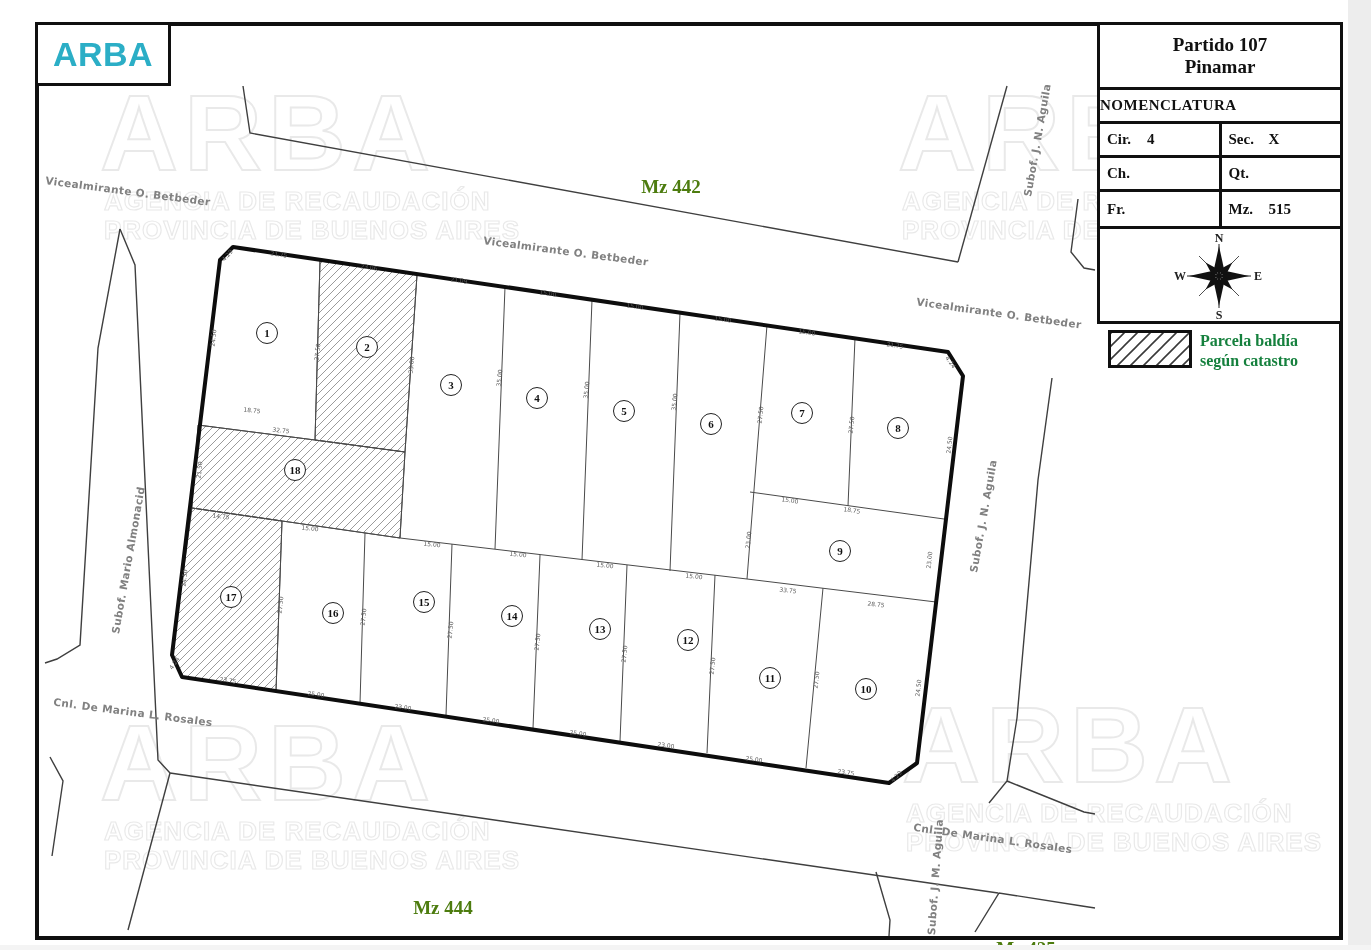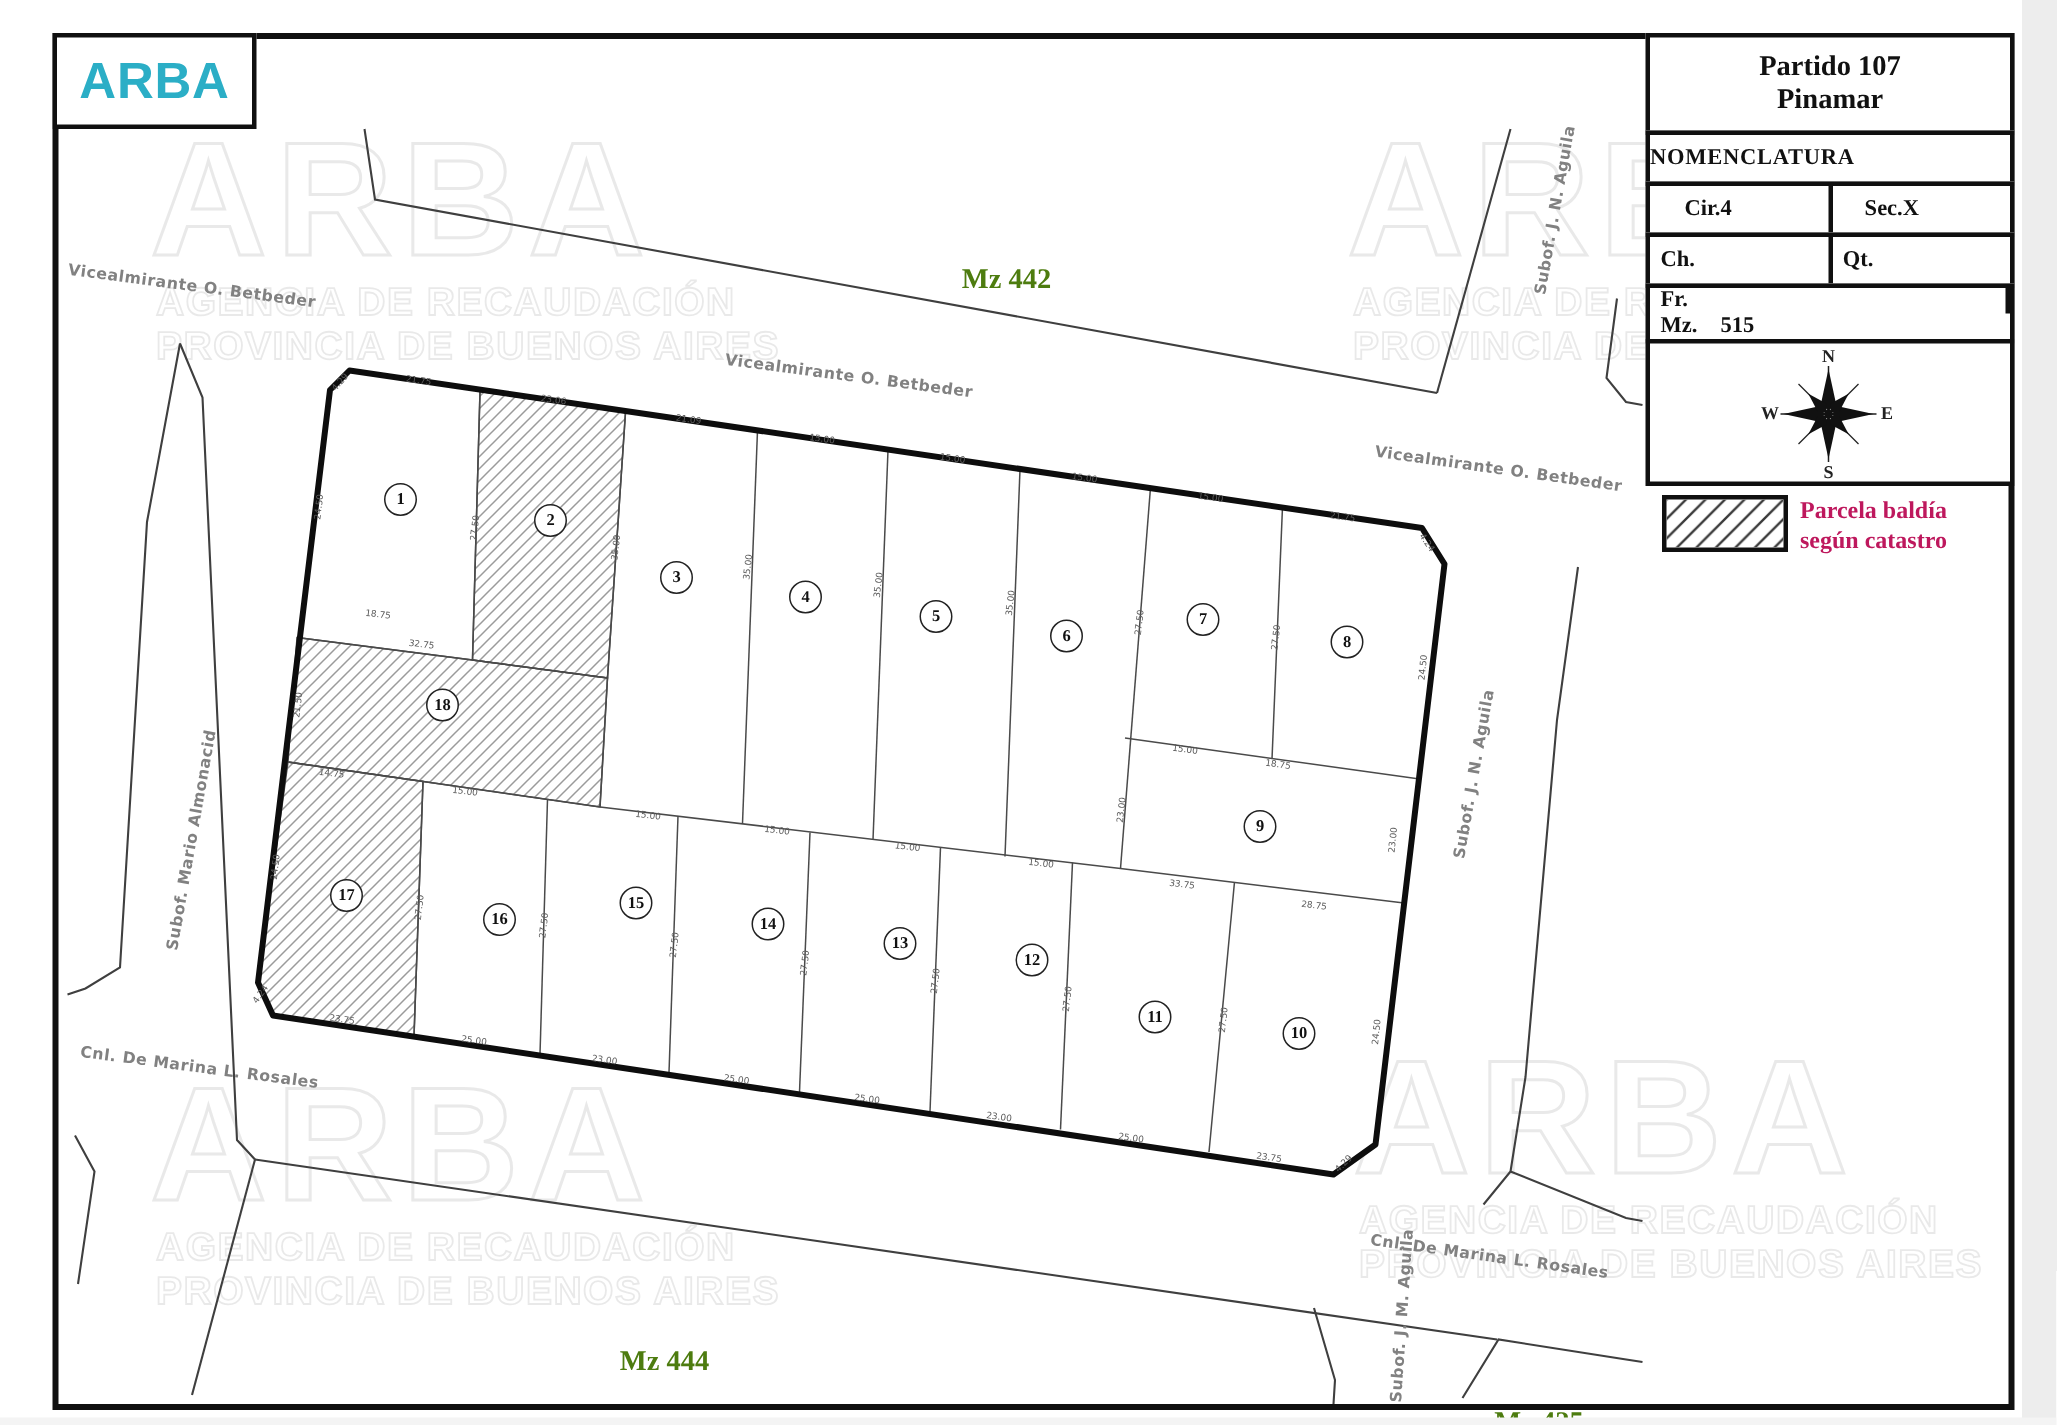--- a/index.html
+++ b/index.html
@@ -53,21 +53,21 @@
   .nomen-label{font:bold 15px "Liberation Serif",serif;color:#111;width:40px;}
   .nomen-value{font:bold 15px "Liberation Serif",serif;color:#111;}
   #compass-box{left:1097px;top:192px;width:246px;height:96px;background:#fff;border:3px solid #101010;
                box-sizing:border-box;position:absolute;z-index:3;}
   .compass-letter{position:absolute;font:bold 12px "Liberation Serif",serif;color:#222;
                   transform:translate(-50%,-50%);}
   #legend-swatch{position:absolute;left:1108px;top:330px;width:84px;height:38px;border:3px solid #101010;
                  box-sizing:border-box;z-index:3;background:#fff;}
   #legend-swatch svg{display:block;}
   #legend-text{position:absolute;left:1200px;top:331px;z-index:3;font:bold 16px "Liberation Serif",serif;
-               color:#be185d;line-height:1.25;}
+               color:#15803d;line-height:1.25;}
 </style>
 </head>
 <body>
 
 <div class="canvas">
 
   <div id="wm-layer">
       <div class="wm wm-brand" style="left: 100px; top: 70px; font-size: 108px;">ARBA</div>
       <div class="wm wm-line" style="left: 104px; top: 172.6px; font-size: 26px;">AGENCIA DE RECAUDACIÓN</div>
       <div class="wm wm-line" style="left: 104px; top: 201.6px; font-size: 26px;">PROVINCIA DE BUENOS AIRES</div>
@@ -238,41 +238,41 @@
 
   <div id="partido-box" class="panel-cell">
     <div>Partido 107</div>
     <div>Pinamar</div>
   </div>
 
   <div id="nomen-box" class="panel-cell">
     <div>NOMENCLATURA</div>
   </div>
 
-  <div class="nomen-row" style="top:121px;text-align:right;">
+  <div class="nomen-row" style="top:121px;">
     <div class="nomen-cell">
       <span class="nomen-label">Cir.</span>
       <span class="nomen-value">4</span>
     </div>
     <div class="nomen-cell">
       <span class="nomen-label">Sec.</span>
       <span class="nomen-value">X</span>
     </div>
   </div>
   <div class="nomen-row" style="top:155px;">
     <div class="nomen-cell">
       <span class="nomen-label">Ch.</span>
       <span class="nomen-value"></span>
     </div>
     <div class="nomen-cell">
       <span class="nomen-label">Qt.</span>
       <span class="nomen-value"></span>
     </div>
   </div>
-  <div class="nomen-row" style="top:189px;height:40px;flex-direction:column;">
+  <div class="nomen-row" style="top:189px;height:40px;">
     <div class="nomen-cell">
       <span class="nomen-label">Fr.</span>
       <span class="nomen-value"></span>
     </div>
     <div class="nomen-cell">
       <span class="nomen-label">Mz.</span>
       <span class="nomen-value">515</span>
     </div>
   </div>
 

